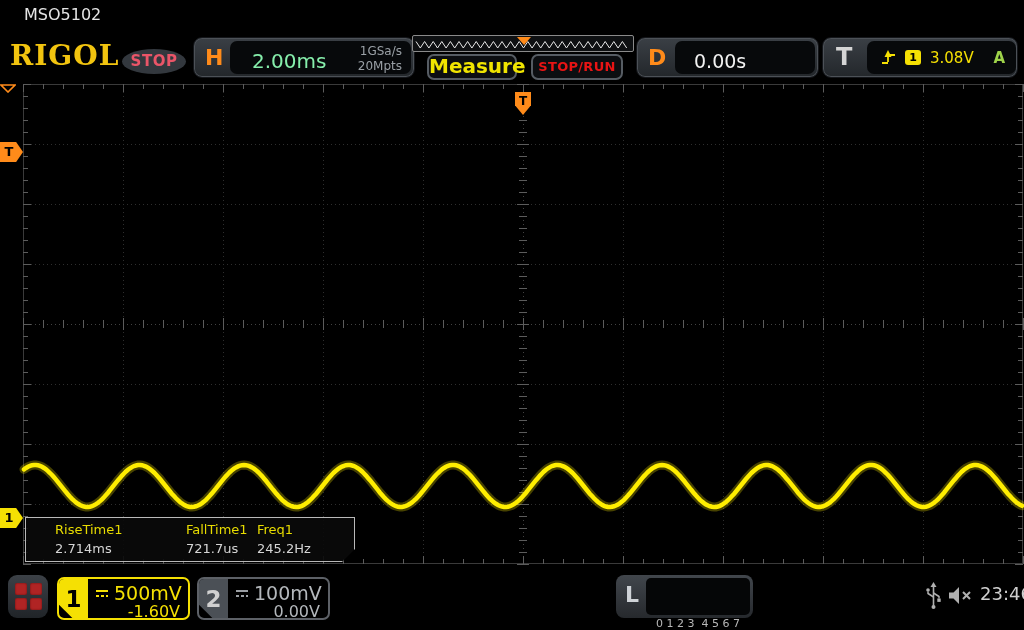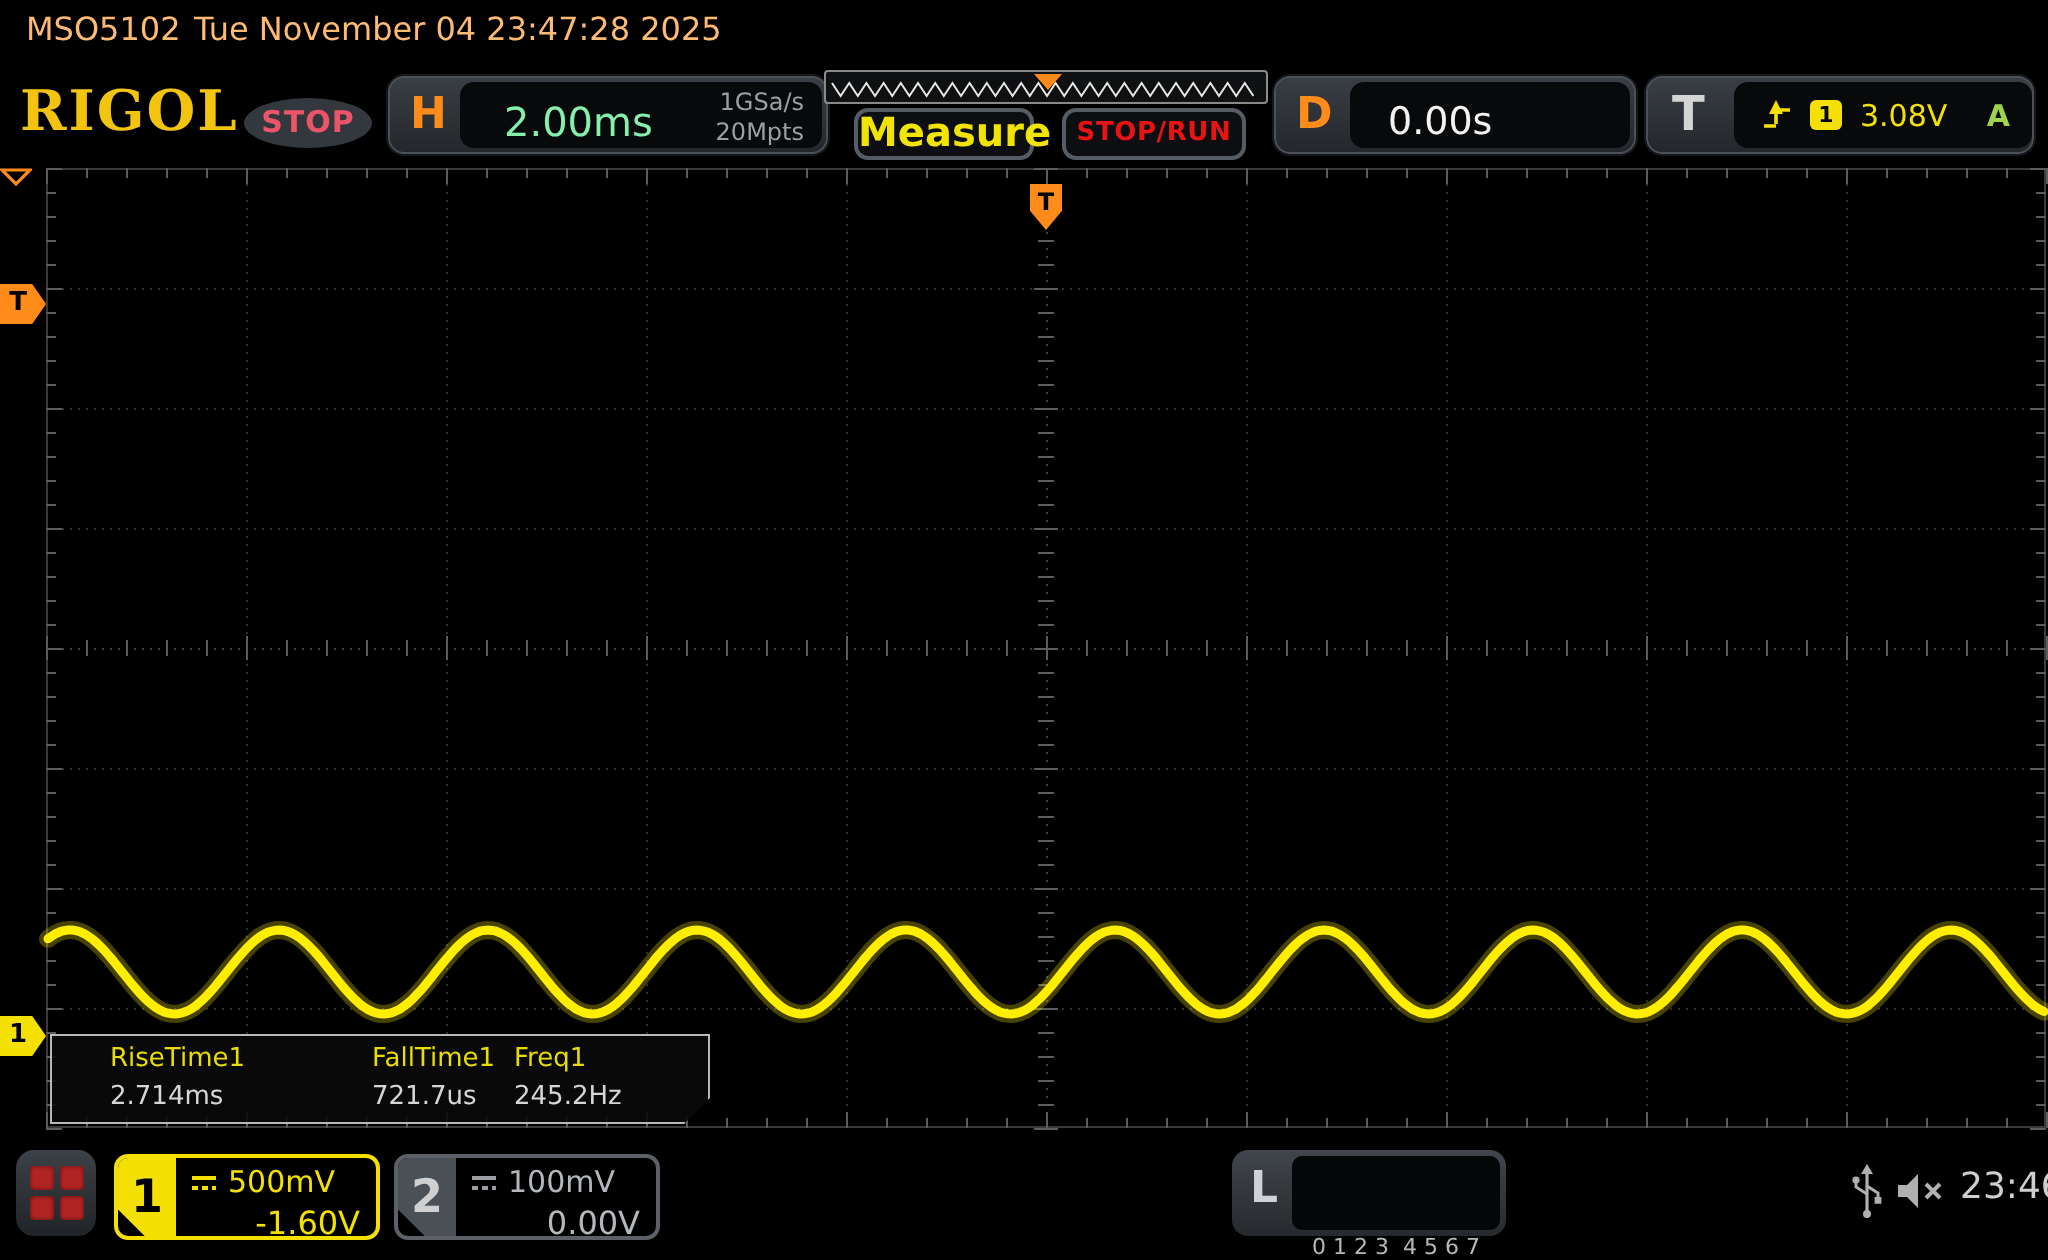--- a/index.html
+++ b/index.html
@@ -1,21 +1,21 @@
 <!DOCTYPE html>
 <html><head>
 <meta charset="utf-8">
 <style>
   * { margin:0; padding:0; box-sizing:border-box; }
   html,body { background:#000; }
   body { font-family:"DejaVu Sans", sans-serif; }
   #scope { position:relative; width:1024px; height:630px; background:#000; overflow:hidden; }
 
   
-  .topbar { position:absolute; left:5px; top:0; width:920px; height:30px; color:#fdba74; font-size:16px; line-height:30px; }
+  .topbar { position:absolute; left:16px; top:0; width:920px; height:30px; color:#e5e5e5; font-size:16px; line-height:30px; }
   .topbar .model { position:absolute; left:8px; }
   .topbar .datetime { position:absolute; left:92px; }
 
   
   .toolbar { position:absolute; left:0; top:30px; width:1024px; height:54px; }
   .brand { position:absolute; left:10px; top:9px; font-family:"DejaVu Serif", serif; font-weight:bold; font-size:28px; color:#f2c40f; letter-spacing:1px; }
   .runstate { position:absolute; left:122px; top:19px; width:64px; height:25px; border-radius:50%; background:#33383e; color:#ea5568; font-size:15px; font-weight:bold; text-align:center; line-height:25px; letter-spacing:.5px; }
 
   .panel { position:absolute; top:7px; height:41px; background:linear-gradient(#3a3f45,#23272b); border:1px solid #14161a; border-radius:9px; box-shadow:inset 0 0 0 1px #4c5157; }
   .panel .biglabel { position:absolute; top:7px; font-size:22px; font-weight:bold; color:#ff8b1a; }
@@ -67,21 +67,21 @@
   .mc0 { left:30px; } .mc1 { left:137px;margin-left:24px; } .mc2 { left:232px; }
 
   
   .bottombar { position:absolute; left:0; top:565px; width:1024px; height:65px; }
   .menu-btn { position:absolute; left:8px; top:10px; width:40px; height:43px; border-radius:9px;
     background:linear-gradient(#3c4147,#202428); display:grid; grid-template-columns:12px 12px; grid-template-rows:12px 12px; gap:3px; place-content:center; }
   .menu-btn .sq { background:#b02424; border-radius:2px; box-shadow:inset 0 0 2px #5e0e0e; }
 
   .ch-box { position:absolute; top:12px; width:133px; height:43px; background:#000; border-radius:7px; overflow:hidden; }
   .ch-box .tab { position:absolute; left:0; top:0; width:29px; height:100%; clip-path:polygon(0 0,100% 0,100% 100%,46% 100%,0 66%); font-size:23px; font-weight:bold; text-align:center; line-height:41px; }
-  .ch-box .l1 { position:absolute; left:36px; top:3px; font-size:15px; display:flex; align-items:center; gap:5px; }
+  .ch-box .l1 { position:absolute; left:36px; top:3px; font-size:19px; display:flex; align-items:center; gap:5px; }
   .ch-box .l2 { position:absolute; right:8px; top:23px; font-size:16px; }
   .ch1-box { left:57px; border:2px solid #f5e003; }
   .ch1-box .tab { background:#f5e003; color:#000; }
   .ch1-box .l1, .ch1-box .l2 { color:#f5e003; }
   .ch2-box { left:197px; border:2px solid #5d6167; }
   .ch2-box .tab { background:#4b5056; color:#d0d0d0; }
   .ch2-box .l1, .ch2-box .l2 { color:#b4b8bc; }
 
   .coupling-icon svg { display:block; }
 
@@ -92,21 +92,20 @@
   .mute-icon { position:absolute; left:948px; top:20px; }
   .clock { position:absolute; left:980px; top:18px; font-size:18px; color:#cfcfcf; }
 </style>
 </head>
 <body>
 
 <div id="scope">
 
   <div class="topbar">
     <span class="model">MSO5102</span>
-    <span class="datetime">Tue November 04 23:47:28 2025</span>
   </div>
 
   <div class="toolbar">
     <div class="brand">RIGOL</div>
     <div class="runstate">STOP</div>
 
     <div class="panel h-panel">
       <span class="biglabel">H</span>
       <div class="inner">
         <span class="h-timebase">2.00ms</span>

